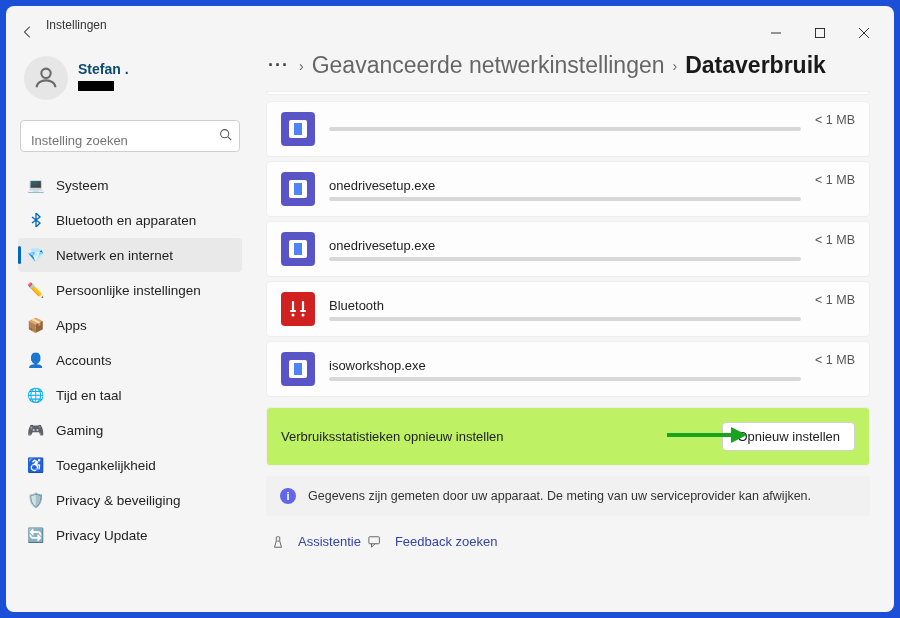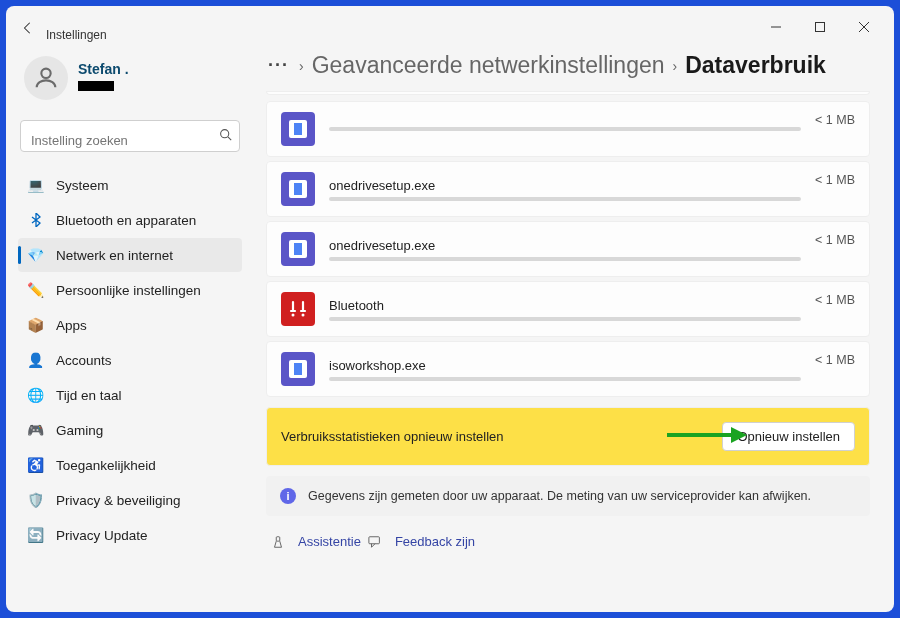--- a/index.html
+++ b/index.html
@@ -1,18 +1,18 @@
 <!DOCTYPE html>
 <html><head>
 <meta charset="utf-8">
 <style>
   * { box-sizing: border-box; margin: 0; padding: 0; }
   body { font-family: "Segoe UI", -apple-system, sans-serif; background: #1c4fd8; width: 900px; height: 618px; overflow: hidden; position: relative; }
   .window { position: absolute; top: 6px; left: 6px; right: 6px; bottom: 6px; background: #f5f5f5; border-radius: 8px; display: flex; flex-direction: column; overflow: hidden; }
-  .titlebar { height: 36px; display: flex; align-items: flex-end; padding: 0 8px; }
+  .titlebar { height: 36px; display: flex; align-items: flex-start; padding: 12px 8px; }
   .titlebar .back { width: 28px; height: 28px; display:flex;align-items:center;justify-content:center; color:#333; cursor:pointer; }
   .titlebar .title { font-size: 12px; color:#333; margin-left:4px; }
   .titlebar .spacer { flex:1; }
   .titlebar .winbtn { width: 44px; height: 30px; display:flex;align-items:center;justify-content:center; color:#333; cursor:pointer; }
   .body { flex:1; display:flex; overflow:hidden; }
   .sidebar { width: 248px; padding: 8px 12px 12px 12px; display:flex; flex-direction:column; gap:6px; overflow-y:auto; }
   .profile { display:flex; align-items:center; gap:10px; padding: 6px 6px 12px 6px; }
   .avatar { width: 44px; height:44px; border-radius:50%; background:#e6e6e6; display:flex;align-items:center;justify-content:center; }
   .avatar svg { width:28px; height:28px; fill:#6b6b6b; }
   .profile-name { font-size:14px; font-weight:600; color:#0c4a6e; }
@@ -35,21 +35,21 @@
   .row { background:#fdfdfd; border:1px solid #eeeeee; border-radius:4px; padding:10px 14px; display:flex; align-items:center; gap:14px; }
   .row .appicon { width:34px; height:34px; border-radius:4px; display:flex;align-items:center;justify-content:center; flex-shrink:0;}
   .appicon.blue { background:#5a55c7; }
   .appicon.blue .inner { width:18px;height:18px;background:#fff;border-radius:2px; display:flex;align-items:center;justify-content:center;}
   .appicon.blue .inner::before { content:""; width:8px;height:12px;background:#4e84f5;}
   .appicon.red { background:#d02020; color:#fff; font-weight:700; font-size:14px;}
   .row .info { flex:1; display:flex; flex-direction:column; gap:4px; }
   .row .name { font-size:13px; color:#222; }
   .row .bar { height:4px; background:#d8d8d8; border-radius:2px; width:100%; }
   .row .size { font-size:12.5px; color:#555; white-space:nowrap; align-self:flex-start; margin-top:1px;}
-  .resetrow { background:#fde047; border:1px solid #eeeeee; border-radius:4px; padding:14px 14px; display:flex; align-items:center; gap:14px; margin-top:10px; position:relative; }
+  .resetrow { background:#bef264; border:1px solid #eeeeee; border-radius:4px; padding:14px 14px; display:flex; align-items:center; gap:14px; margin-top:10px; position:relative; }
   .resetrow .lbl { font-size:13px; color:#222; flex:1;}
   .resetrow button { background:#fff; border:1px solid #d0d0d0; border-radius:4px; padding:6px 14px; font-size:13px; color:#222; cursor:pointer; }
   .arrow { position:absolute; left:400px; top:50%; transform:translateY(-50%); }
   .arrow svg { width:80px; height:20px; }
   .info-banner { background:#f1f1f1; border-radius:4px; padding:12px 14px; display:flex; align-items:center; gap:12px; margin-top:10px; font-size:12.5px; color:#333;}
   .info-banner .iicon { width:16px;height:16px;border-radius:50%;background:#6067e8;color:#fff;font-size:11px;font-weight:700;display:flex;align-items:center;justify-content:center;flex-shrink:0;}
   .footer-links { margin-top:14px; display:flex; flex-direction:row; gap:6px; padding-left:4px;}
   .footer-links a { display:flex; align-items:center; gap:12px; font-size:13px; color:#3545a5; text-decoration:none; cursor:pointer; padding:4px 0;}
   .footer-links .ficon { color:#555; width:16px; display:flex; justify-content:center;}
   .topspacer { height:4px; background:#fdfdfd; border:1px solid #eeeeee; border-radius:0 0 4px 4px; margin-bottom:0px;}
@@ -251,18 +251,18 @@
           </span>
           <span>Assistentie</span>
         </a>
         <a>
           <span class="ficon">
             <svg width="14" height="14" viewBox="0 0 16 16">
                 <rect x="1" y="2" width="12" height="8" rx="1" stroke="#555" fill="none"></rect>
                 <path d="M4 10 L4 14 L8 10" stroke="#555" fill="none"></path>
               </svg>
           </span>
-          <span>Feedback zijn</span>
+          <span>Feedback zoeken</span>
         </a>
       </div>
     </div>
   </div>
 </div>
 
 </body></html>

